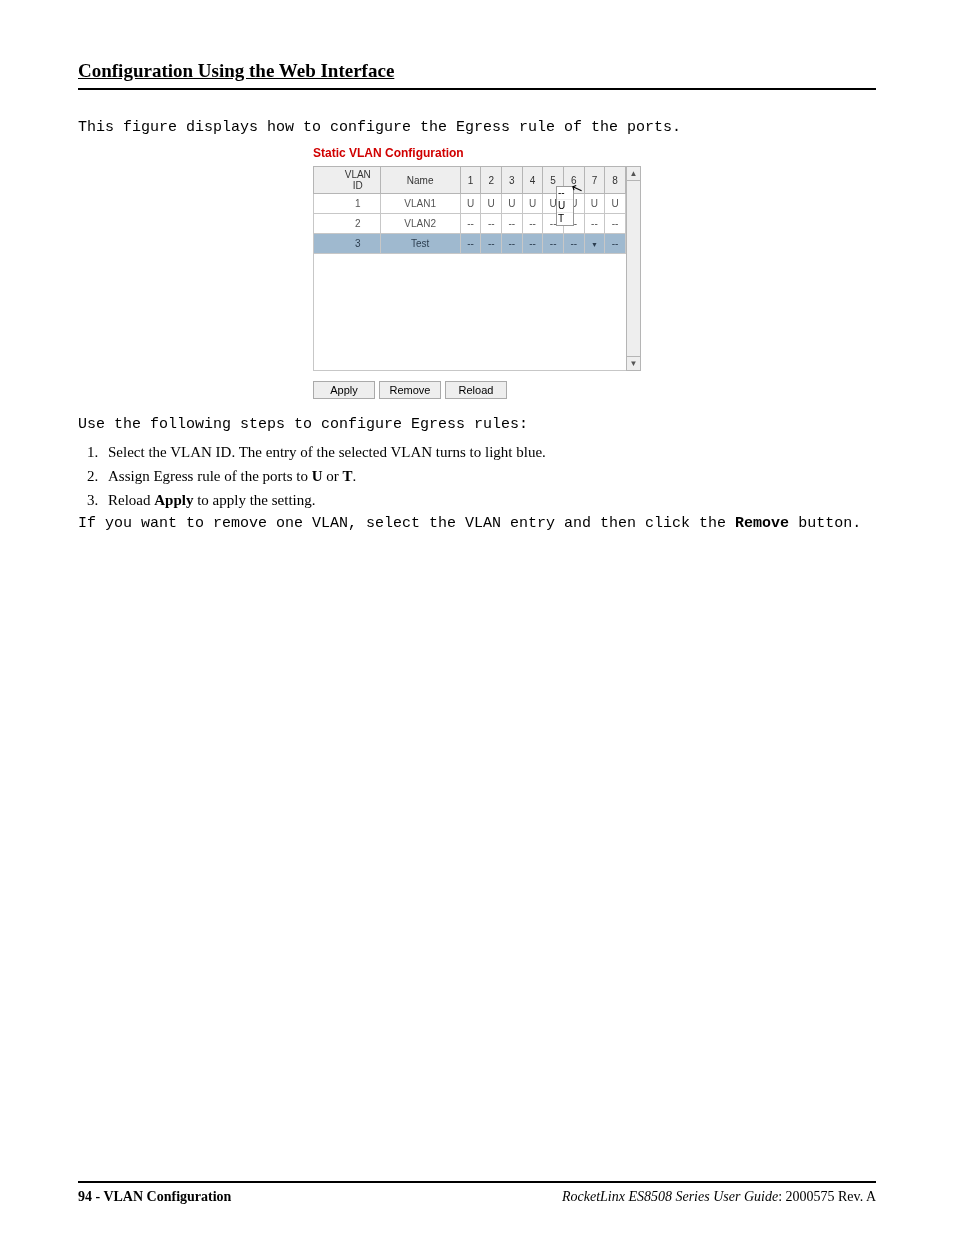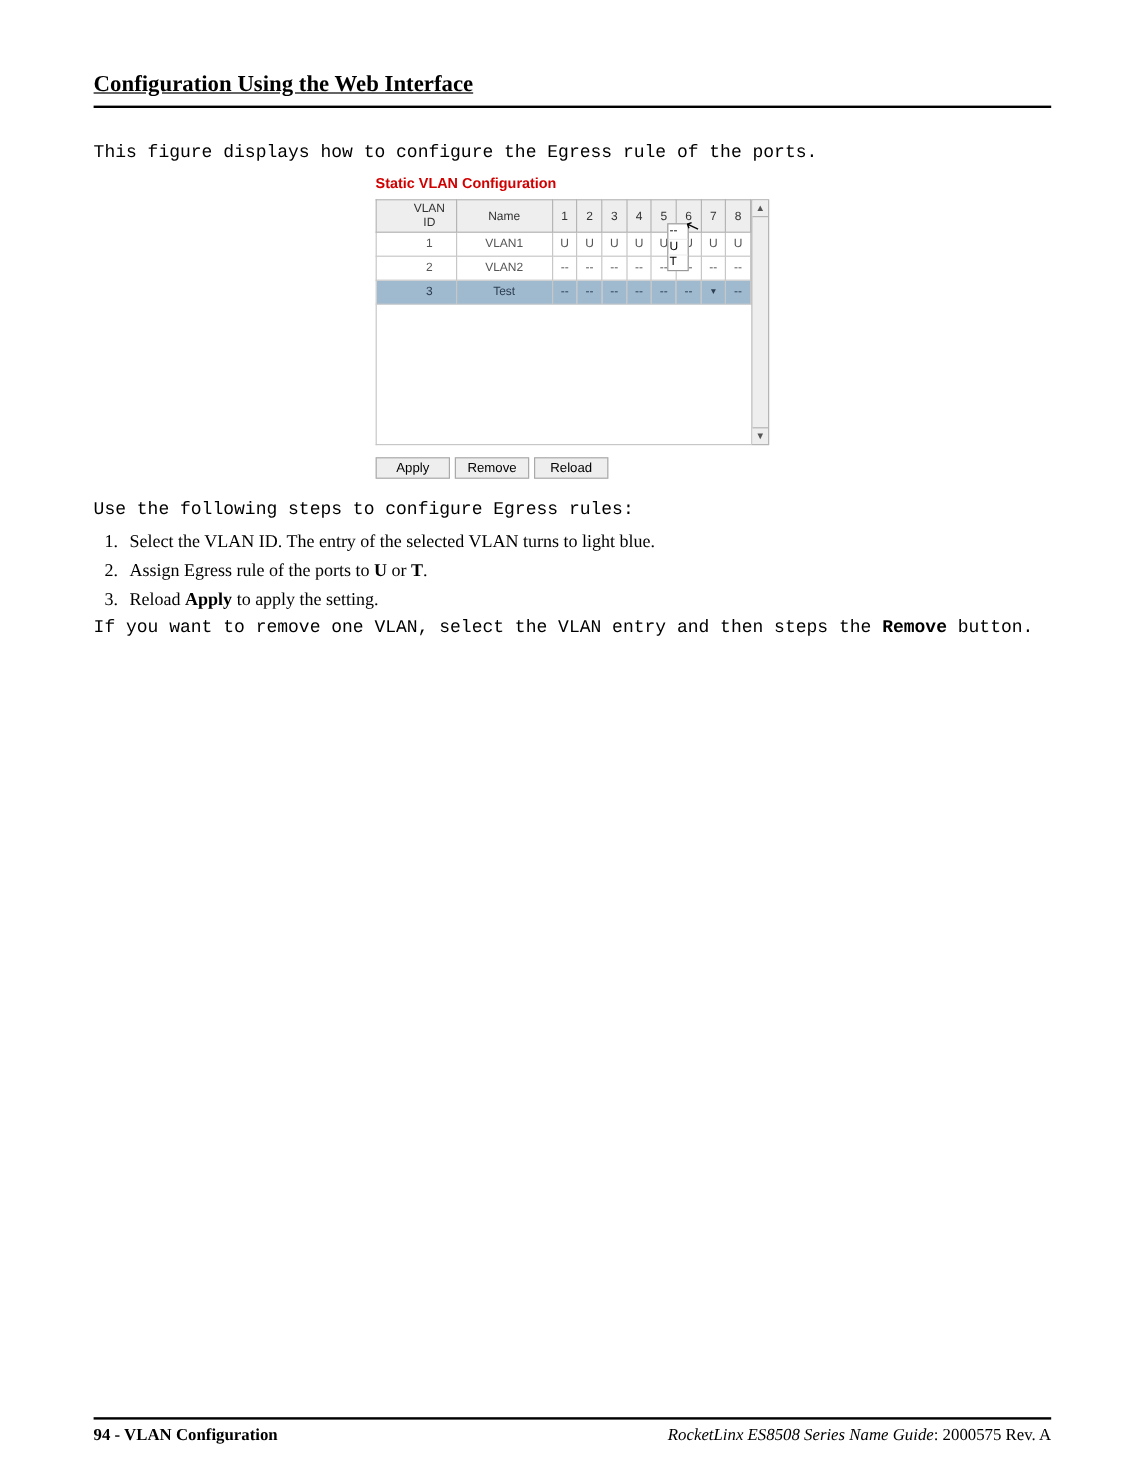--- a/index.html
+++ b/index.html
@@ -281,23 +281,23 @@
     </div>
   </div>
 
   <div class="lower-body">
     <p class="body-text">Use the following steps to configure Egress rules:</p>
     <ol class="steps">
       <li><span>Select the VLAN ID. The entry of the selected VLAN turns to light blue.</span></li>
       <li><span>Assign Egress rule of the ports to </span><b>U</b><span> or </span><b>T</b><span>.</span></li>
       <li><span>Reload </span><b>Apply</b><span> to apply the setting.</span></li>
     </ol>
-    <p class="body-text"><span>If you want to remove one VLAN, select the VLAN entry and then steps the </span><b>Remove</b><span> button.</span></p>
+    <p class="body-text"><span>If you want to remove one VLAN, select the VLAN entry and then click the </span><b>Remove</b><span> button.</span></p>
   </div>
 </div>
 
 <div class="footer">
   <hr class="footer-rule">
   <div class="footer-row">
     <div class="footer-left"><span>94</span> - <span>VLAN Configuration</span></div>
-    <div class="footer-right"><span>RocketLinx ES8508 Series  Name Guide</span><span class="plain">: </span><span class="plain">2000575 Rev. A</span></div>
+    <div class="footer-right"><span>RocketLinx ES8508 Series  User Guide</span><span class="plain">: </span><span class="plain">2000575 Rev. A</span></div>
   </div>
 </div>
 
 </body></html>

